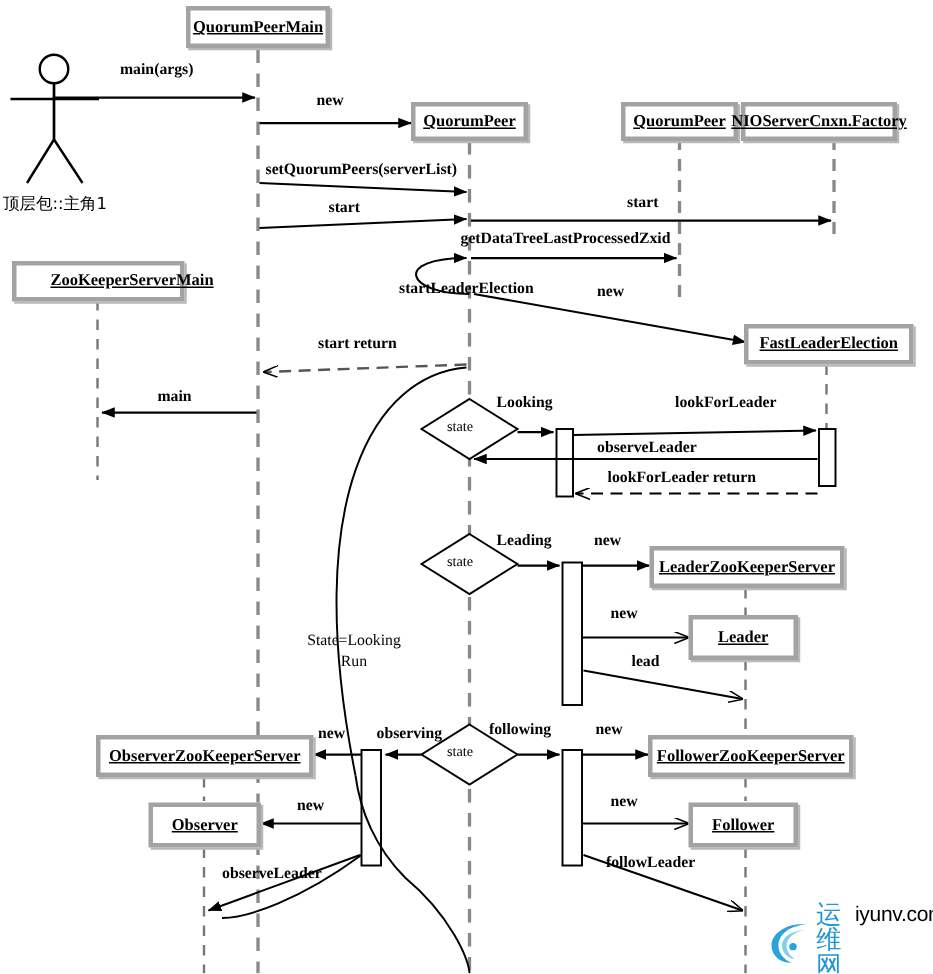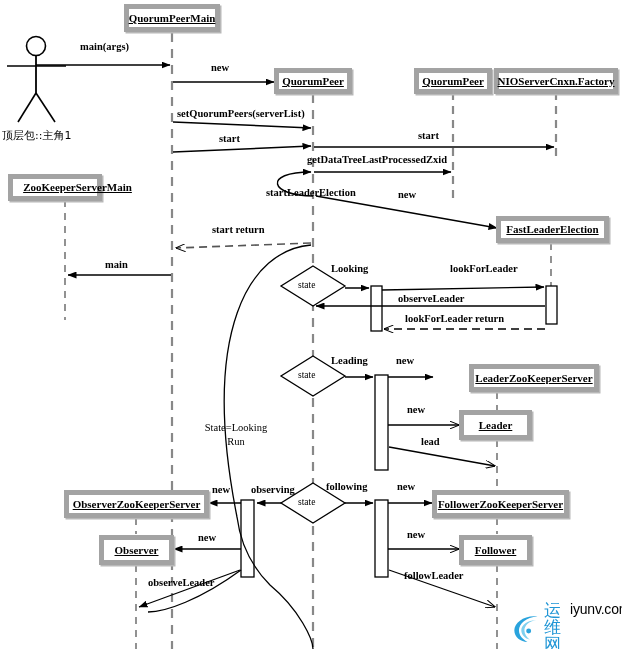--- a/index.html
+++ b/index.html
@@ -18,21 +18,21 @@
   svg#seq-svg {
     position: absolute;
     left: 0;
     top: 0;
     width: 622px;
     height: 649px;
   }
   .lifeline-box {
     position: absolute;
     box-sizing: border-box;
-    border: 5px solid #a3a3a3;
+    border: 3px solid #a3a3a3;
     background: #ffffff;
     box-shadow: 1.5px 1.5px 0 0 #b8b8b8;
     display: flex;
     align-items: center;
     justify-content: center;
     text-align: center;
   }
   .lifeline-box .lbl {
     font-family: "Liberation Serif", "DejaVu Serif", serif;
     font-size: 11px;
@@ -253,33 +253,33 @@
   </div>
 
   <div class="lifeline-box" style="left:274px; top:68px; width:78px; height:26px;">
     <span class="lbl">QuorumPeer</span>
   </div>
 
   <div class="lifeline-box" style="left:414px; top:68px; width:78px; height:26px;">
     <span class="lbl">QuorumPeer</span>
   </div>
 
-  <div class="lifeline-box" style="left:494px; top:68px; width:124px; height:26px;">
+  <div class="lifeline-box" style="left:494px; top:68px; width:104px; height:26px;">
     <span class="lbl">NIOServerCnxn.Factory</span>
   </div>
 
-  <div class="lifeline-box" style="left:8px; top:174px; width:94px; height:27px;padding-left:45px;">
+  <div class="lifeline-box" style="left:8px; top:174px; width:115px; height:27px;padding-left:45px;">
     <span class="lbl">ZooKeeperServerMain</span>
   </div>
 
   <div class="lifeline-box" style="left:496px; top:216px; width:113px; height:27px;">
     <span class="lbl">FastLeaderElection</span>
   </div>
 
-  <div class="lifeline-box" style="left:433px; top:364px; width:130px; height:28px;margin-left:36px;">
+  <div class="lifeline-box" style="left:433px; top:364px; width:130px; height:28px;">
     <span class="lbl">LeaderZooKeeperServer</span>
   </div>
 
   <div class="lifeline-box" style="left:459px; top:410px; width:73px; height:30px;">
     <span class="lbl">Leader</span>
   </div>
 
   <div class="lifeline-box" style="left:432px; top:490px; width:137px; height:28px;">
     <span class="lbl">FollowerZooKeeperServer</span>
   </div>

